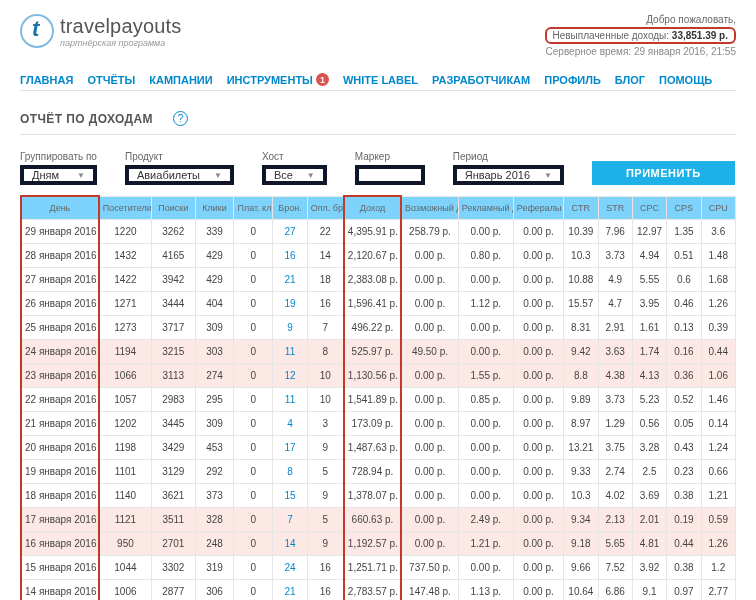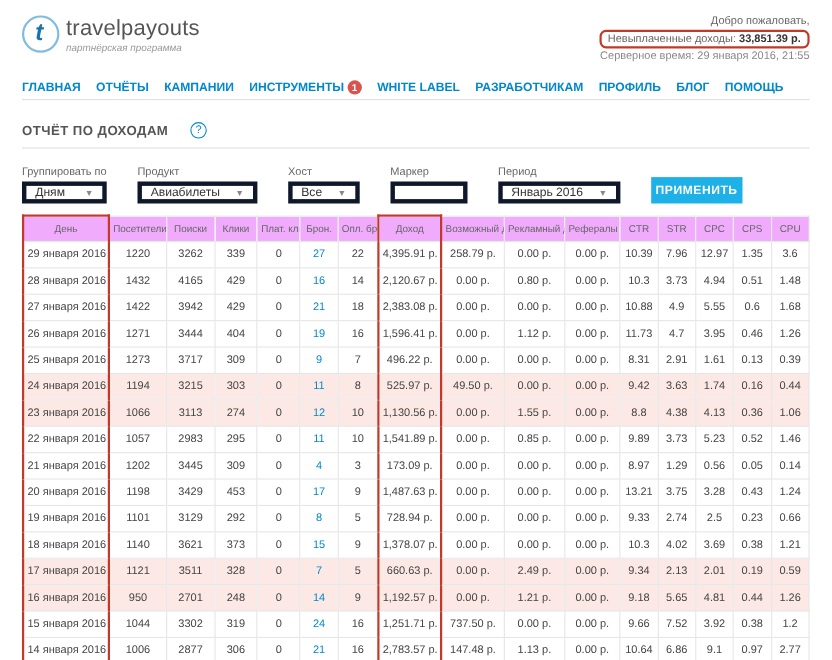--- a/index.html
+++ b/index.html
@@ -28,26 +28,26 @@
   .report-title { font-size: 12px; font-weight: bold; color: #555; letter-spacing: 0.4px; }
   .help-icon { width: 15px; height: 15px; border: 1.5px solid #0088cc; color: #0088cc; border-radius: 50%; display: inline-flex; align-items: center; justify-content: center; font-size: 10px; cursor: pointer; }
 
   .filters { display: flex; gap: 28px; margin-bottom: 10px; align-items: flex-end; }
   .filter { display: flex; flex-direction: column; gap: 3px; }
   .filter-label { font-size: 10px; color: #666; }
   .select, .input { border: 4px solid #0f172a; background: #fff; padding: 4px 8px; font-size: 11px; height: 20px; display: flex; align-items: center; justify-content: space-between; cursor: pointer; }
   .select { gap: 14px; }
   .chev { color: #888; font-size: 8px; }
   .input { width: 70px; }
-  .apply-btn { background: #1eb1e7; color: #fff; border: none; padding: 6px 4px; font-size: 11px; font-weight: bold; cursor: pointer; letter-spacing: 0.5px; height: 24px; }
+  .apply-btn { background: #1eb1e7; color: #fff; border: none; padding: 6px 34px; font-size: 11px; font-weight: bold; cursor: pointer; letter-spacing: 0.5px; height: 24px; }
 
   .table-wrap { width: 100%; }
   table { border-collapse: collapse; width: 100%; font-size: 10px; table-layout: fixed; }
   th, td { border: 1px solid #e6e6e6; padding: 6px 3px; text-align: center; overflow: hidden; white-space: nowrap; }
-  th { background: #f0abfc; color: #666; font-weight: normal; font-size: 9px; line-height: 1.15; }
+  th { background: #7dd3fc; color: #666; font-weight: normal; font-size: 9px; line-height: 1.15; }
   .col-day { width: 68px; }
   .col-visit { width: 46px; }
   .col-search { width: 38px; }
   .col-click { width: 34px; }
   .col-pclick { width: 34px; }
   .col-book { width: 30px; }
   .col-paid { width: 32px; }
   .col-income { width: 50px; }
   .col-possible { width: 50px; }
   .col-ad { width: 48px; }
@@ -238,21 +238,21 @@
             <td>1271</td>
             <td>3444</td>
             <td>404</td>
             <td>0</td>
             <td><span class="link">19</span></td>
             <td>16</td>
             <td class="hi-income">1,596.41 р.</td>
             <td>0.00 р.</td>
             <td>1.12 р.</td>
             <td>0.00 р.</td>
-            <td>11.73</td>
+            <td>15.57</td>
             <td>4.7</td>
             <td>3.95</td>
             <td>0.46</td>
             <td>1.26</td>
           </tr>
           <tr>
             <td class="hi-day">25 января 2016</td>
             <td>1273</td>
             <td>3717</td>
             <td>309</td>

